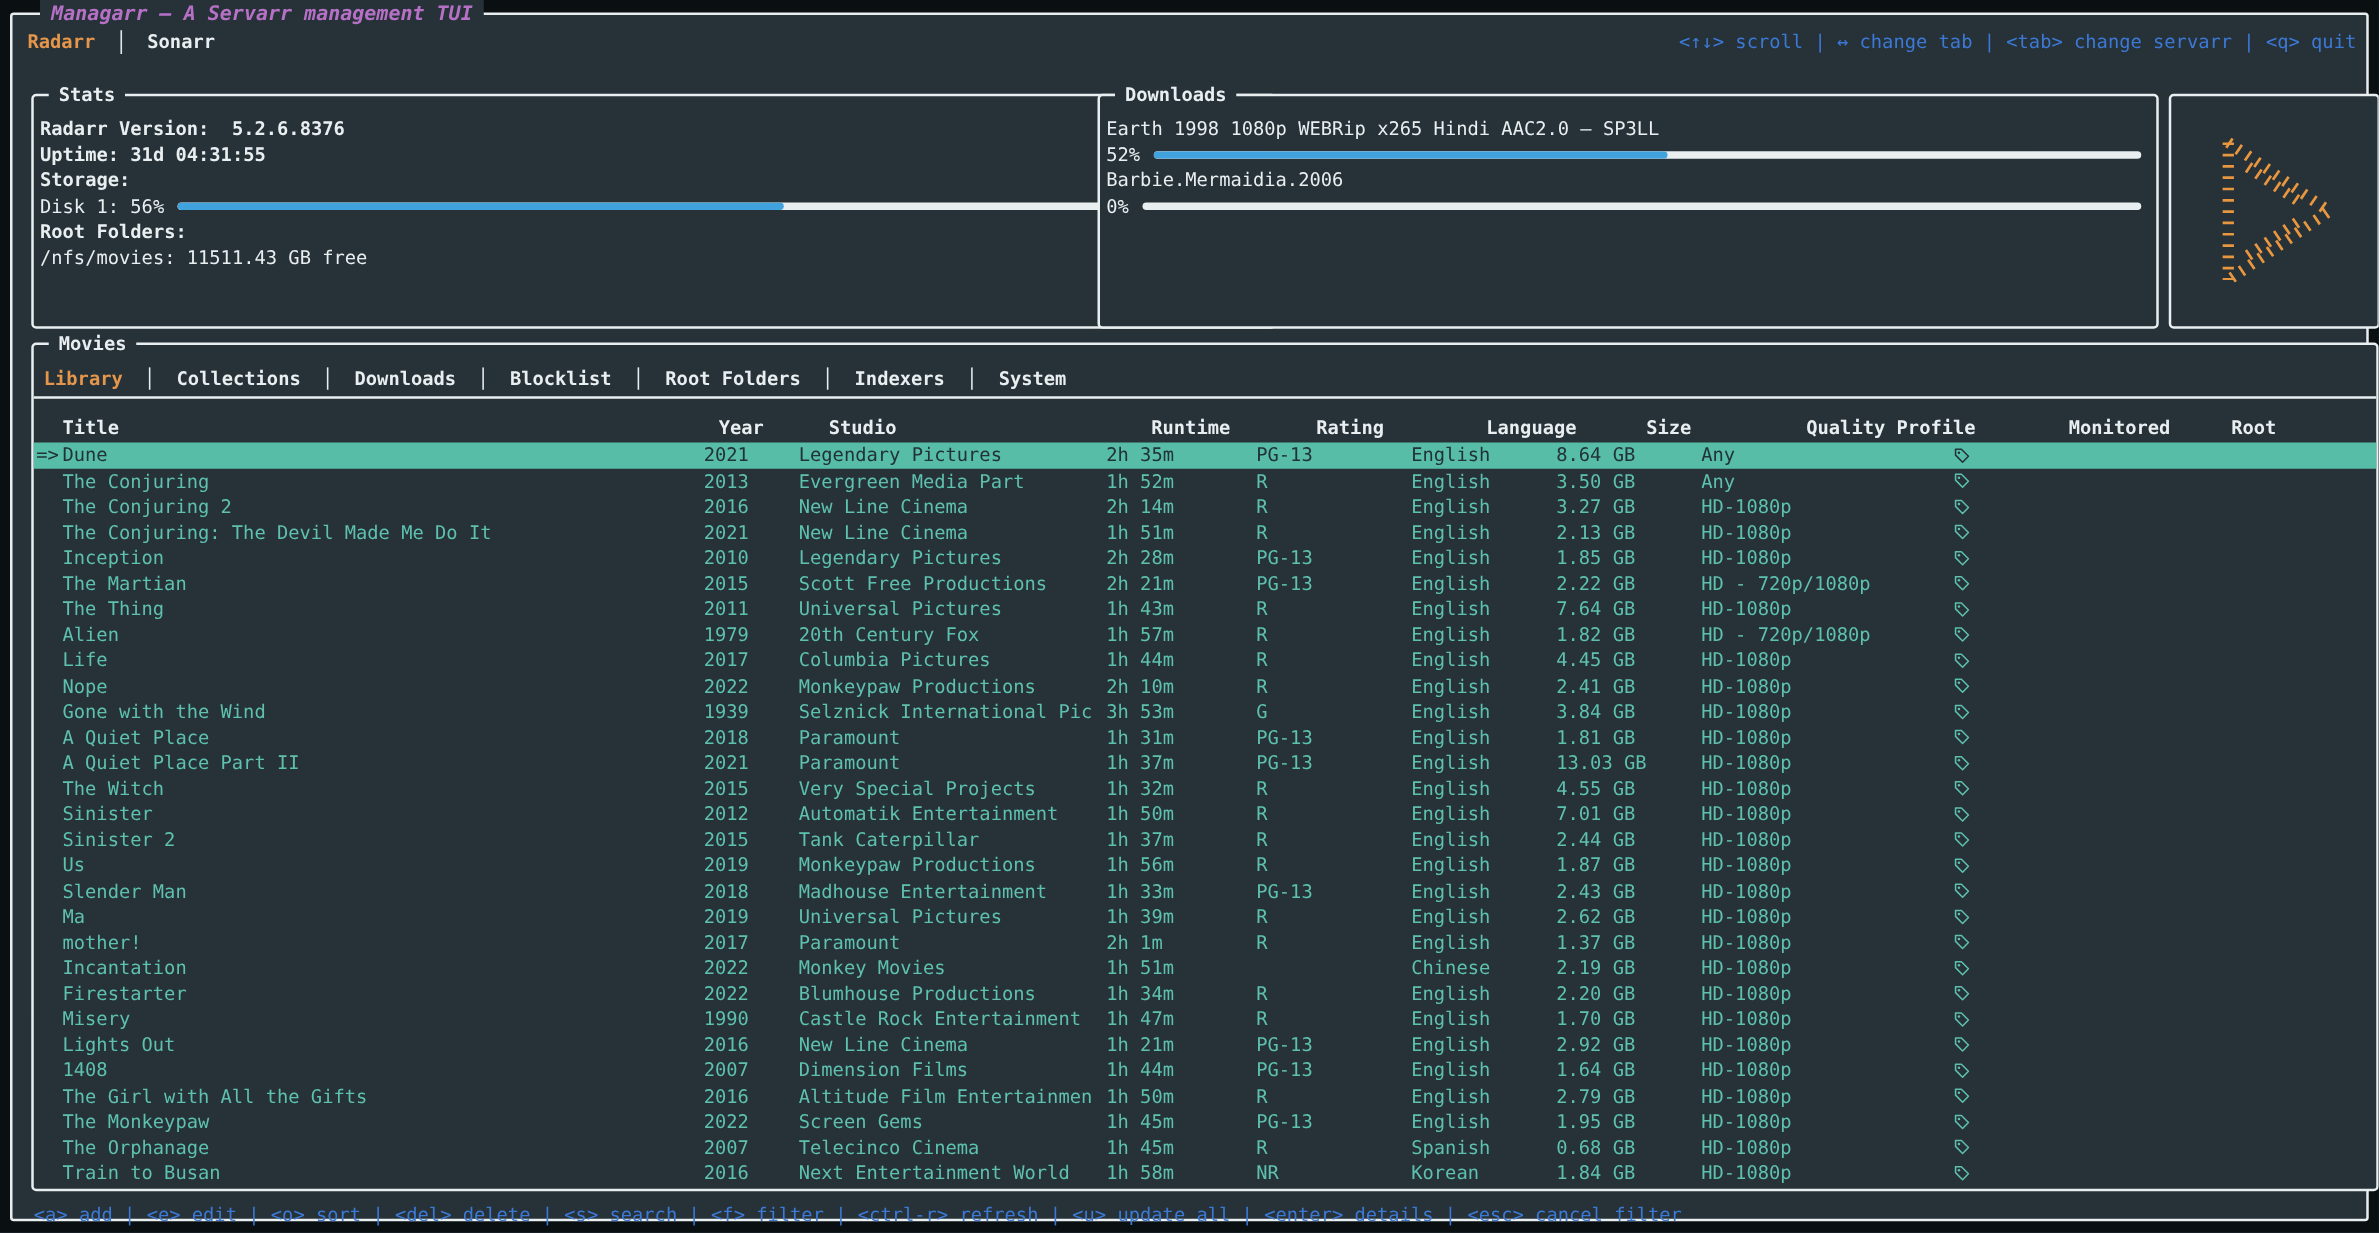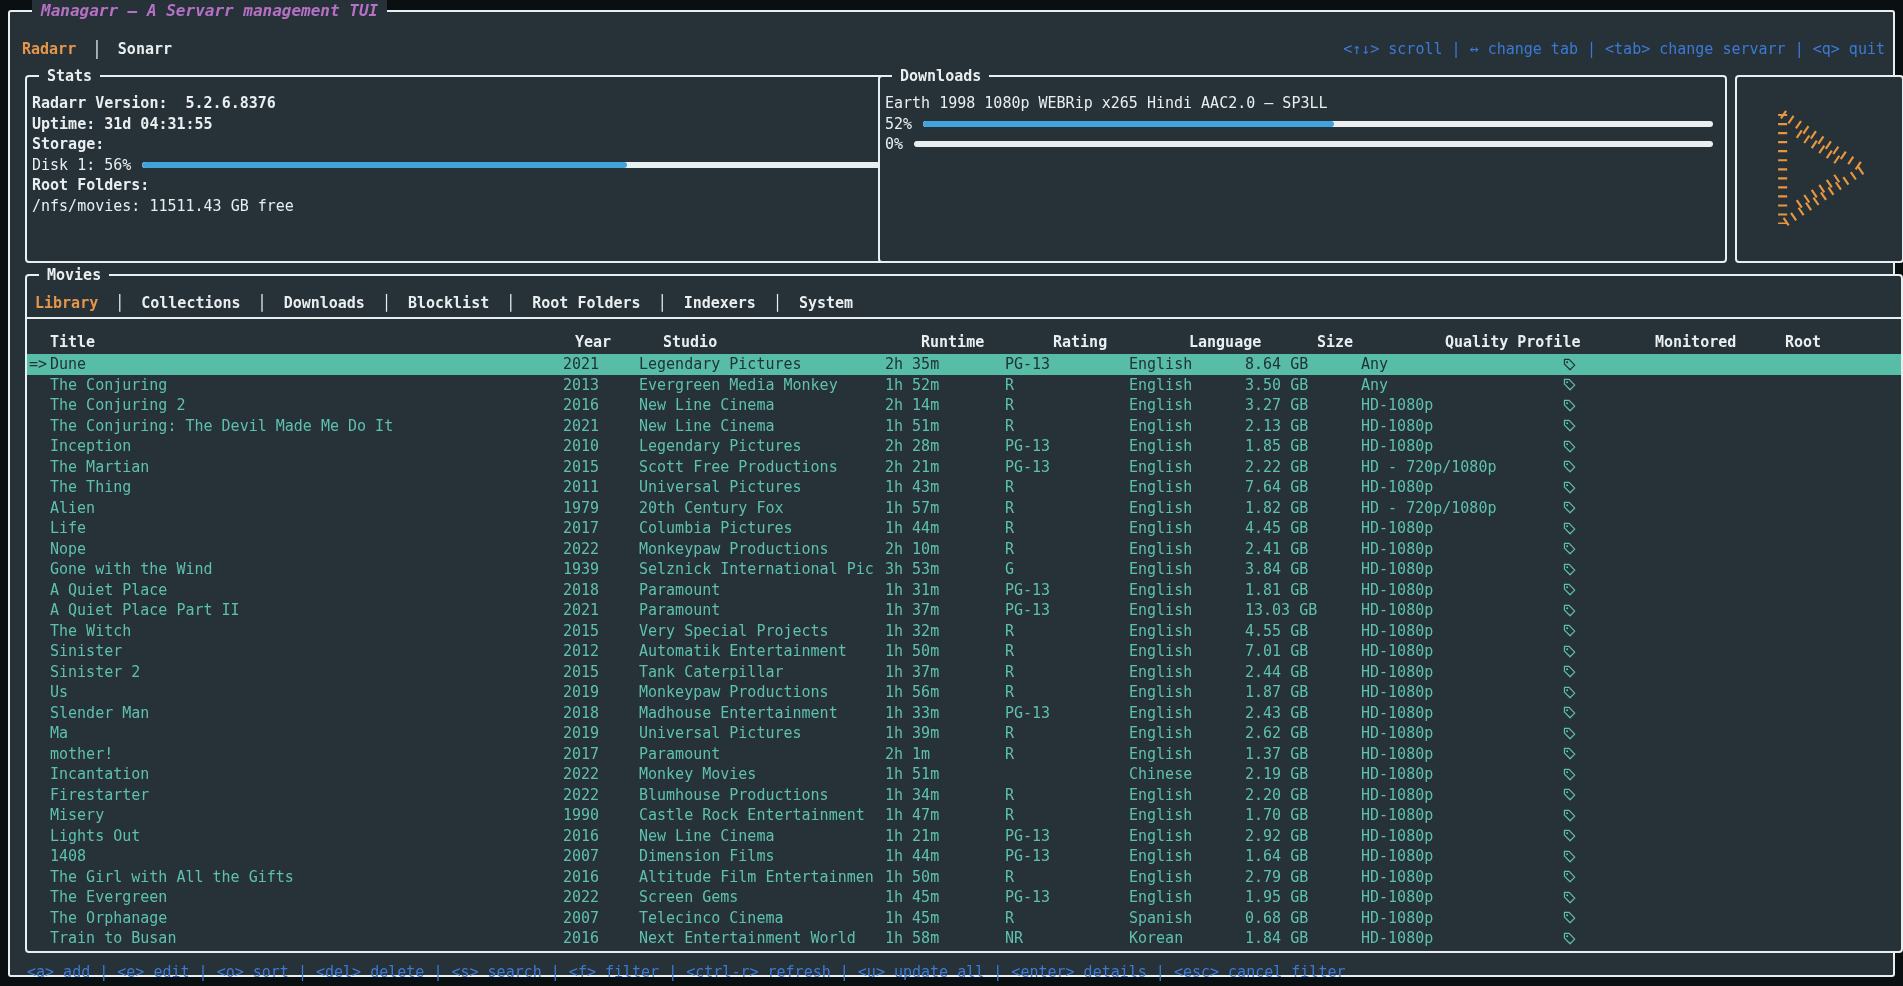--- a/index.html
+++ b/index.html
@@ -17,21 +17,21 @@
     position:absolute; left:8px; top:10px; width:1887px; height:967px;
     background:var(--bg); border:2px solid var(--fg); border-radius:3px;
   }
   .app-title {
     position:absolute; top:-12px; left:22px; background:var(--bg);
     padding:0 9px; color:var(--purple); font-style:italic; font-weight:bold;
     font-size:16px; line-height:22px; white-space:pre;
   }
   
   .servarr-row {
-    position:absolute; top:25px; left:10px; right:8px; height:24px;
+    position:absolute; top:9px; left:10px; right:8px; height:24px;
     display:flex; align-items:center;
   }
   .stab { font-weight:bold; font-size:15px; color:var(--fg); padding:0 2px; white-space:pre; }
   .stab.active { color:var(--orange); }
   .tsep { color:var(--fg); margin:0 14px; font-weight:normal; opacity:.95; }
   .top-help { margin-left:auto; color:var(--blue); font-size:15px; white-space:pre; }
   
   .panel { position:absolute; border:2px solid var(--fg); border-radius:4px; background:var(--bg); }
   .panel-title {
     position:absolute; top:-12px; left:12px; background:var(--bg);
@@ -101,20 +101,21 @@
       <div class="line bold">Root Folders:</div>
       <div class="line">/nfs/movies: 11511.43 GB free</div>
     </div>
   </div>
 
   <div class="panel downloads-panel">
     <span class="panel-title">Downloads</span>
     <div class="panel-body" id="downloadsBody">
         <div class="line">Earth 1998 1080p WEBRip x265 Hindi AAC2.0 – SP3LL</div>
         <div class="line"><span>52%</span><span class="bar"><span class="bar-fill" style="width: 52%;"></span></span></div>
+        <div class="line">Barbie.Mermaidia.2006</div>
         <div class="line"><span>0%</span><span class="bar"><span class="bar-fill" style="width: 0%;"></span></span></div>
       </div>
   </div>
 
   <div class="panel logo-panel">
     <svg width="118" height="130" viewBox="0 0 60 66">
       <g stroke="#e8963f" fill="none" stroke-width="4.6" stroke-dasharray="1.1 3.5" stroke-linecap="butt">
         <path d="M11 5 L11 61"></path>
         <path d="M11 5 L52 33 L11 61"></path>
         <path d="M19 15 L39 28.5"></path>
@@ -128,21 +129,21 @@
     <div class="mtabs" id="moviesTabs"><span class="mtab active">Library</span><span class="msep">│</span><span class="mtab">Collections</span><span class="msep">│</span><span class="mtab">Downloads</span><span class="msep">│</span><span class="mtab">Blocklist</span><span class="msep">│</span><span class="mtab">Root Folders</span><span class="msep">│</span><span class="mtab">Indexers</span><span class="msep">│</span><span class="mtab">System</span></div>
     <div class="mtabs-line"></div>
     <div class="tbl">
       <div class="thead-row" id="tableHeader"><span class="cell cell-title">Title</span><span class="cell">Year</span><span class="cell">Studio</span><span class="cell">Runtime</span><span class="cell">Rating</span><span class="cell">Language</span><span class="cell">Size</span><span class="cell">Quality Profile</span><span class="cell">Monitored</span><span class="cell">Root</span></div>
     </div>
     <div class="rows" id="movieRows">
         <div class="trow selected"><span class="cell cell-title"><span class="marker">=&gt;</span>Dune</span><span class="cell">2021</span><span class="cell">Legendary Pictures</span><span class="cell">2h 35m</span><span class="cell">PG-13</span><span class="cell">English</span><span class="cell">8.64 GB</span><span class="cell">Any</span><span class="cell"><svg class="tag-ic" style="display: block;" viewBox="0 0 16 16">
   <path d="M2.6 2.6 L7.6 2.6 L13.6 8.6 L8.6 13.6 L2.6 7.6 Z" fill="none" stroke="currentColor" stroke-width="1.3" stroke-linejoin="round"></path>
   <circle cx="5.5" cy="5.5" r="1.1" fill="currentColor"></circle>
 </svg></span><span class="cell"></span></div>
-        <div class="trow"><span class="cell cell-title">The Conjuring</span><span class="cell">2013</span><span class="cell">Evergreen Media Monkey</span><span class="cell">1h 52m</span><span class="cell">R</span><span class="cell">English</span><span class="cell">3.50 GB</span><span class="cell">Any</span><span class="cell"><svg class="tag-ic" style="display: block;" viewBox="0 0 16 16">
+        <div class="trow"><span class="cell cell-title">The Conjuring</span><span class="cell">2013</span><span class="cell">Evergreen Media Part</span><span class="cell">1h 52m</span><span class="cell">R</span><span class="cell">English</span><span class="cell">3.50 GB</span><span class="cell">Any</span><span class="cell"><svg class="tag-ic" style="display: block;" viewBox="0 0 16 16">
   <path d="M2.6 2.6 L7.6 2.6 L13.6 8.6 L8.6 13.6 L2.6 7.6 Z" fill="none" stroke="currentColor" stroke-width="1.3" stroke-linejoin="round"></path>
   <circle cx="5.5" cy="5.5" r="1.1" fill="currentColor"></circle>
 </svg></span><span class="cell"></span></div>
         <div class="trow"><span class="cell cell-title">The Conjuring 2</span><span class="cell">2016</span><span class="cell">New Line Cinema</span><span class="cell">2h 14m</span><span class="cell">R</span><span class="cell">English</span><span class="cell">3.27 GB</span><span class="cell">HD-1080p</span><span class="cell"><svg class="tag-ic" style="display: block;" viewBox="0 0 16 16">
   <path d="M2.6 2.6 L7.6 2.6 L13.6 8.6 L8.6 13.6 L2.6 7.6 Z" fill="none" stroke="currentColor" stroke-width="1.3" stroke-linejoin="round"></path>
   <circle cx="5.5" cy="5.5" r="1.1" fill="currentColor"></circle>
 </svg></span><span class="cell"></span></div>
         <div class="trow"><span class="cell cell-title">The Conjuring: The Devil Made Me Do It</span><span class="cell">2021</span><span class="cell">New Line Cinema</span><span class="cell">1h 51m</span><span class="cell">R</span><span class="cell">English</span><span class="cell">2.13 GB</span><span class="cell">HD-1080p</span><span class="cell"><svg class="tag-ic" style="display: block;" viewBox="0 0 16 16">
   <path d="M2.6 2.6 L7.6 2.6 L13.6 8.6 L8.6 13.6 L2.6 7.6 Z" fill="none" stroke="currentColor" stroke-width="1.3" stroke-linejoin="round"></path>
   <circle cx="5.5" cy="5.5" r="1.1" fill="currentColor"></circle>
@@ -228,21 +229,21 @@
   <circle cx="5.5" cy="5.5" r="1.1" fill="currentColor"></circle>
 </svg></span><span class="cell"></span></div>
         <div class="trow"><span class="cell cell-title">1408</span><span class="cell">2007</span><span class="cell">Dimension Films</span><span class="cell">1h 44m</span><span class="cell">PG-13</span><span class="cell">English</span><span class="cell">1.64 GB</span><span class="cell">HD-1080p</span><span class="cell"><svg class="tag-ic" style="display: block;" viewBox="0 0 16 16">
   <path d="M2.6 2.6 L7.6 2.6 L13.6 8.6 L8.6 13.6 L2.6 7.6 Z" fill="none" stroke="currentColor" stroke-width="1.3" stroke-linejoin="round"></path>
   <circle cx="5.5" cy="5.5" r="1.1" fill="currentColor"></circle>
 </svg></span><span class="cell"></span></div>
         <div class="trow"><span class="cell cell-title">The Girl with All the Gifts</span><span class="cell">2016</span><span class="cell">Altitude Film Entertainmen</span><span class="cell">1h 50m</span><span class="cell">R</span><span class="cell">English</span><span class="cell">2.79 GB</span><span class="cell">HD-1080p</span><span class="cell"><svg class="tag-ic" style="display: block;" viewBox="0 0 16 16">
   <path d="M2.6 2.6 L7.6 2.6 L13.6 8.6 L8.6 13.6 L2.6 7.6 Z" fill="none" stroke="currentColor" stroke-width="1.3" stroke-linejoin="round"></path>
   <circle cx="5.5" cy="5.5" r="1.1" fill="currentColor"></circle>
 </svg></span><span class="cell"></span></div>
-        <div class="trow"><span class="cell cell-title">The Evergreen</span><span class="cell">2022</span><span class="cell">Screen Gems</span><span class="cell">1h 45m</span><span class="cell">PG-13</span><span class="cell">English</span><span class="cell">1.95 GB</span><span class="cell">HD-1080p</span><span class="cell"><svg class="tag-ic" style="display: block;" viewBox="0 0 16 16">
+        <div class="trow"><span class="cell cell-title">The Monkeypaw</span><span class="cell">2022</span><span class="cell">Screen Gems</span><span class="cell">1h 45m</span><span class="cell">PG-13</span><span class="cell">English</span><span class="cell">1.95 GB</span><span class="cell">HD-1080p</span><span class="cell"><svg class="tag-ic" style="display: block;" viewBox="0 0 16 16">
   <path d="M2.6 2.6 L7.6 2.6 L13.6 8.6 L8.6 13.6 L2.6 7.6 Z" fill="none" stroke="currentColor" stroke-width="1.3" stroke-linejoin="round"></path>
   <circle cx="5.5" cy="5.5" r="1.1" fill="currentColor"></circle>
 </svg></span><span class="cell"></span></div>
         <div class="trow"><span class="cell cell-title">The Orphanage</span><span class="cell">2007</span><span class="cell">Telecinco Cinema</span><span class="cell">1h 45m</span><span class="cell">R</span><span class="cell">Spanish</span><span class="cell">0.68 GB</span><span class="cell">HD-1080p</span><span class="cell"><svg class="tag-ic" style="display: block;" viewBox="0 0 16 16">
   <path d="M2.6 2.6 L7.6 2.6 L13.6 8.6 L8.6 13.6 L2.6 7.6 Z" fill="none" stroke="currentColor" stroke-width="1.3" stroke-linejoin="round"></path>
   <circle cx="5.5" cy="5.5" r="1.1" fill="currentColor"></circle>
 </svg></span><span class="cell"></span></div>
         <div class="trow"><span class="cell cell-title">Train to Busan</span><span class="cell">2016</span><span class="cell">Next Entertainment World</span><span class="cell">1h 58m</span><span class="cell">NR</span><span class="cell">Korean</span><span class="cell">1.84 GB</span><span class="cell">HD-1080p</span><span class="cell"><svg class="tag-ic" style="display: block;" viewBox="0 0 16 16">
   <path d="M2.6 2.6 L7.6 2.6 L13.6 8.6 L8.6 13.6 L2.6 7.6 Z" fill="none" stroke="currentColor" stroke-width="1.3" stroke-linejoin="round"></path>
   <circle cx="5.5" cy="5.5" r="1.1" fill="currentColor"></circle>

